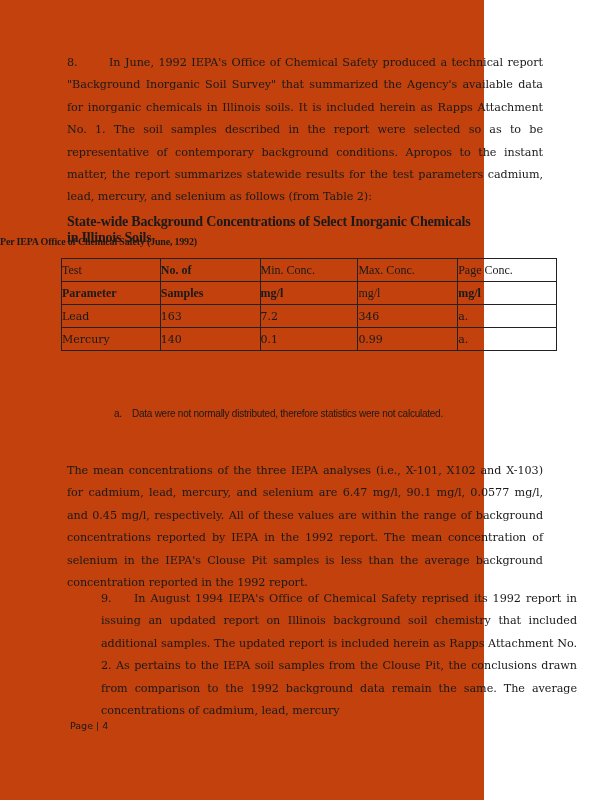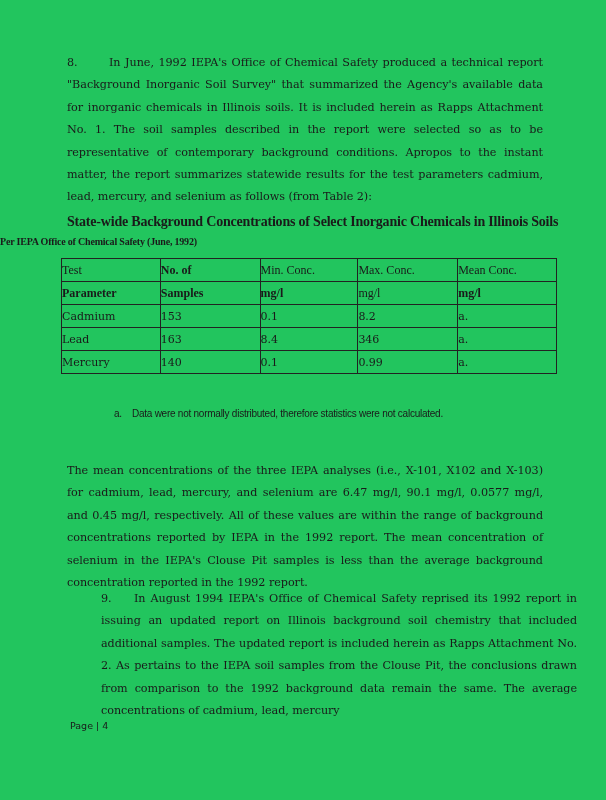--- a/index.html
+++ b/index.html
@@ -1,18 +1,18 @@
 <!DOCTYPE html>
 <html><head>
 <meta charset="utf-8">
 <style>
   html, body { margin: 0; padding: 0; background: #ffffff; }
   body { width: 606px; height: 800px; position: relative; overflow: hidden;
          font-family: "DejaVu Serif", "Liberation Serif", serif; color: #1a1a1a; }
-  .page { position: absolute; left: 0; top: 0; width: 606px; height: 800px; background: #22c55e; }
+  .page { position: absolute; left: 0; top: 0; width: 484px; height: 800px; background: #c2410c; }
   .para { position: absolute; left: 67px; width: 476px; font-size: 11.2px; line-height: 22.4px;
           text-align: justify; text-align-last: left; letter-spacing: -0.05px; }
   .p8 { top: 52px; }
   .p9 { top: 588px; margin-left: 34px; }
   .mean-para { top: 460px; }
   .num { display: inline-block; width: 42px; }
   .num9 { display: inline-block; width: 33px; }
   .tbl-title { position: absolute; left: 67px; top: 214px; font-family: "Liberation Serif", serif;
                font-weight: bold; font-size: 14px; letter-spacing: -0.2px; }
   .tbl-subtitle { position: absolute; left: 0; width: 606px; top: 236px; text-align: left;
@@ -48,42 +48,35 @@
   <div class="tbl-title">State-wide Background Concentrations of Select Inorganic Chemicals in Illinois Soils</div>
   <div class="tbl-subtitle">Per IEPA Office of Chemical Safety (June, 1992)</div>
 
   <table class="data">
     <thead>
       <tr class="h1">
         <th class="c1">Test</th>
         <th class="c2 bold">No. of</th>
         <th class="c3">Min. Conc.</th>
         <th class="c4">Max. Conc.</th>
-        <th class="c5">Mean Conc.</th>
+        <th class="c5">Page Conc.</th>
       </tr>
       <tr class="h2">
         <th class="c1 bold">Parameter</th>
         <th class="c2 bold">Samples</th>
         <th class="c3 bold">mg/l</th>
         <th class="c4">mg/l</th>
         <th class="c5 bold">mg/l</th>
       </tr>
     </thead>
     <tbody>
       <tr>
-        <td>Cadmium</td>
-        <td>153</td>
-        <td>0.1</td>
-        <td>8.2</td>
-        <td>a.</td>
-      </tr>
-      <tr>
         <td>Lead</td>
         <td>163</td>
-        <td>8.4</td>
+        <td>7.2</td>
         <td>346</td>
         <td>a.</td>
       </tr>
       <tr>
         <td>Mercury</td>
         <td>140</td>
         <td>0.1</td>
         <td>0.99</td>
         <td>a.</td>
       </tr>

